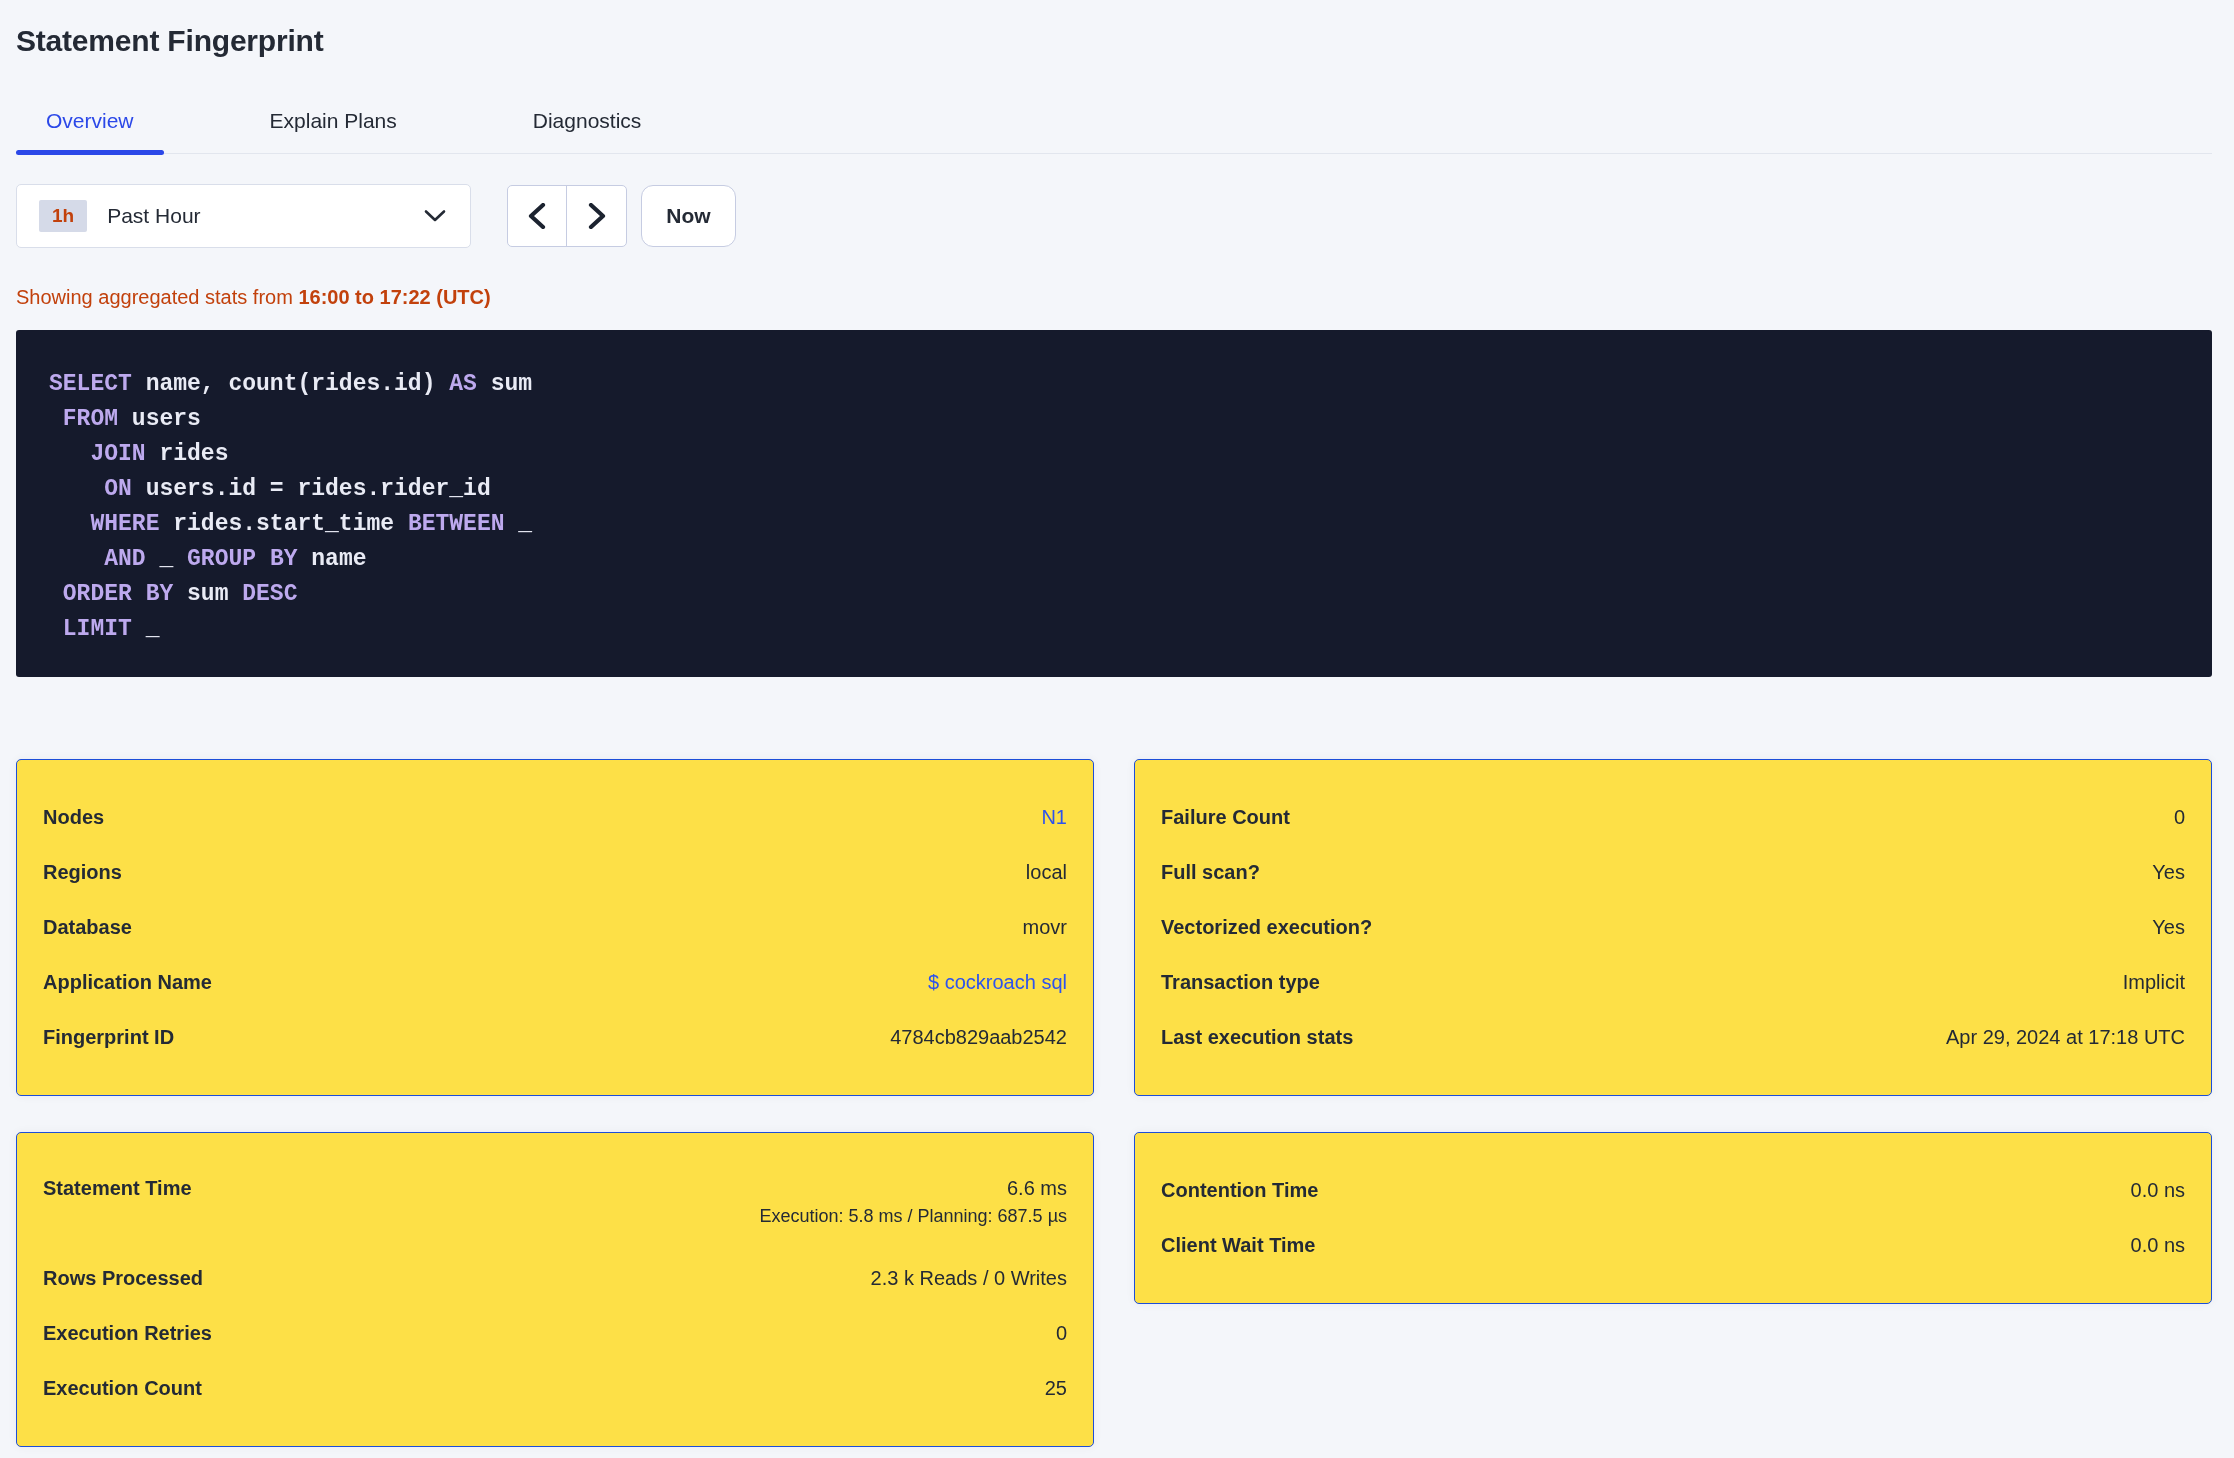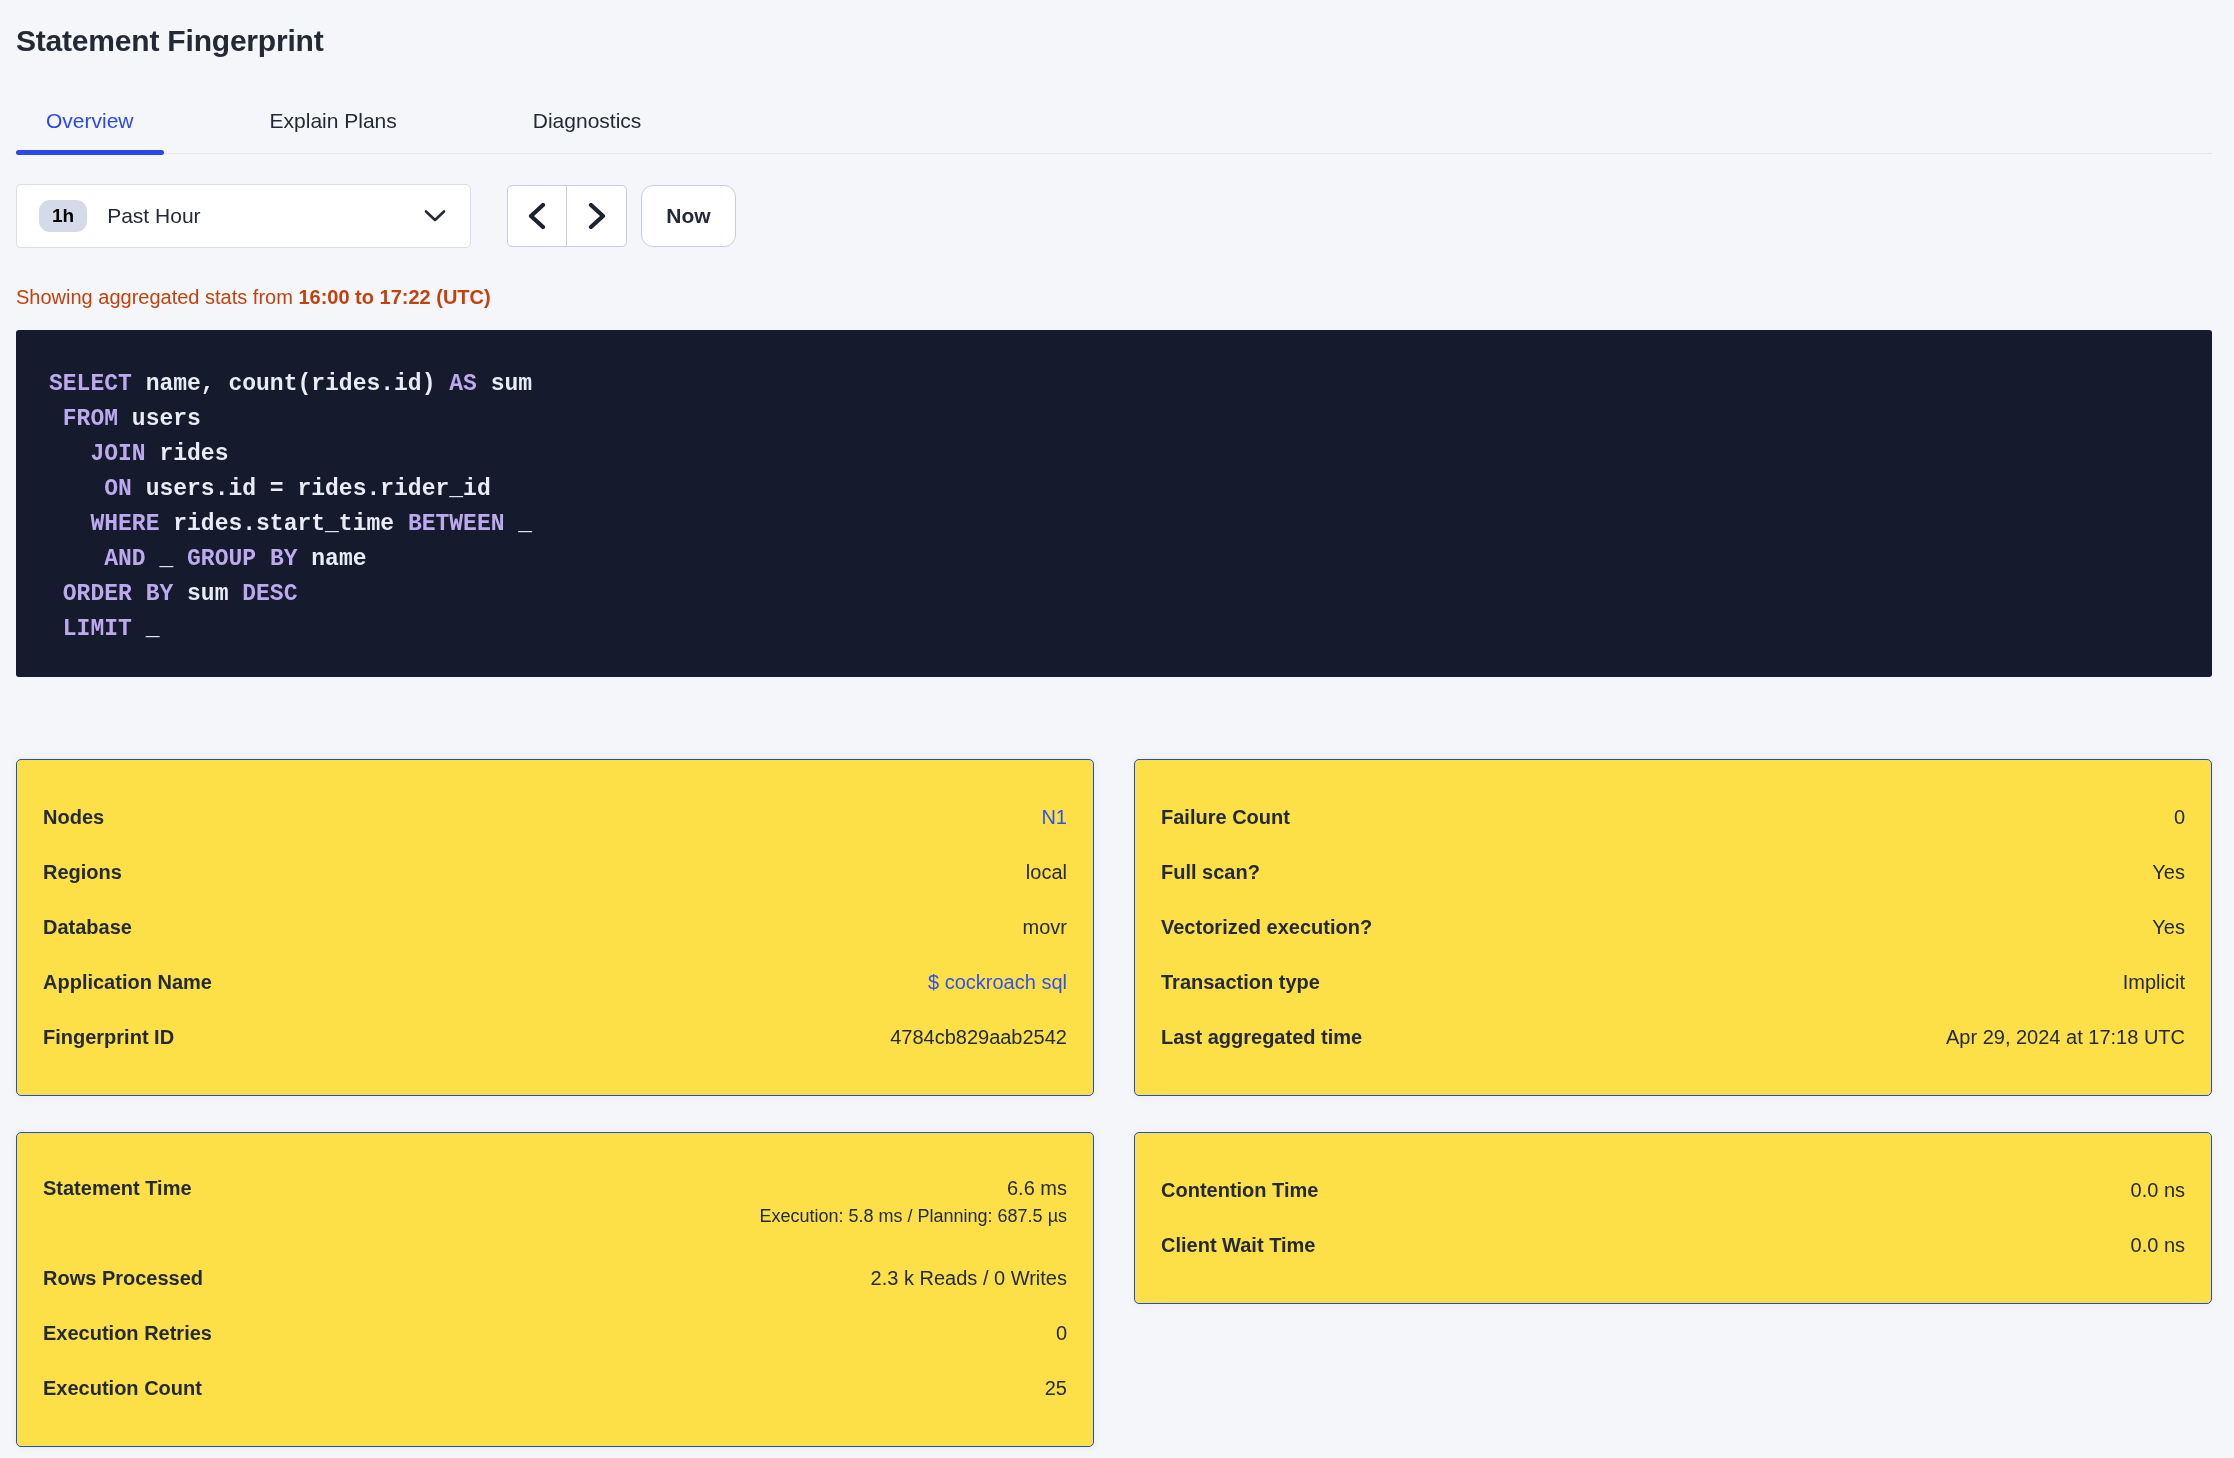--- a/index.html
+++ b/index.html
@@ -28,21 +28,21 @@
   }
 
   
   .toolbar{margin-top:30px;display:flex;align-items:center;}
   .dropdown{
     width:455px;height:64px;box-sizing:border-box;background:#fff;
     border:1px solid #d9deea;border-radius:5px;display:flex;align-items:center;
     padding:0 24px 0 22px;font-family:inherit;font-size:21px;color:#242a35;cursor:pointer;
   }
   .range-badge{
-    background:#d5dae8;color:#000000;border-radius:11px;
+    background:#d5dae8;color:#c2410c;border-radius:2px;
     font-size:19px;font-weight:700;padding:5px 13px;margin-right:20px;
   }
   .dropdown .chev{margin-left:auto;display:flex;align-items:center;}
   .pager{
     display:flex;margin-left:36px;height:62px;box-sizing:border-box;
     background:#fff;border:1px solid #c6cce2;border-radius:5px;overflow:hidden;
   }
   .pager button{
     width:59px;border:none;background:transparent;cursor:pointer;
     display:flex;align-items:center;justify-content:center;padding:0;
@@ -197,21 +197,21 @@
             <div class="row-value">Yes</div>
           </div>
         </div>
         <div class="card-row">
           <span class="row-label">Transaction type</span>
           <div>
             <div class="row-value">Implicit</div>
           </div>
         </div>
         <div class="card-row">
-          <span class="row-label">Last aggregated time</span>
+          <span class="row-label">Last execution stats</span>
           <div>
             <div class="row-value">Apr 29, 2024 at 17:18 UTC</div>
           </div>
         </div>
       </section>
       <section class="card">
         <div class="card-row has-sub">
           <span class="row-label">Statement Time</span>
           <div>
             <div class="row-value">6.6 ms</div>

